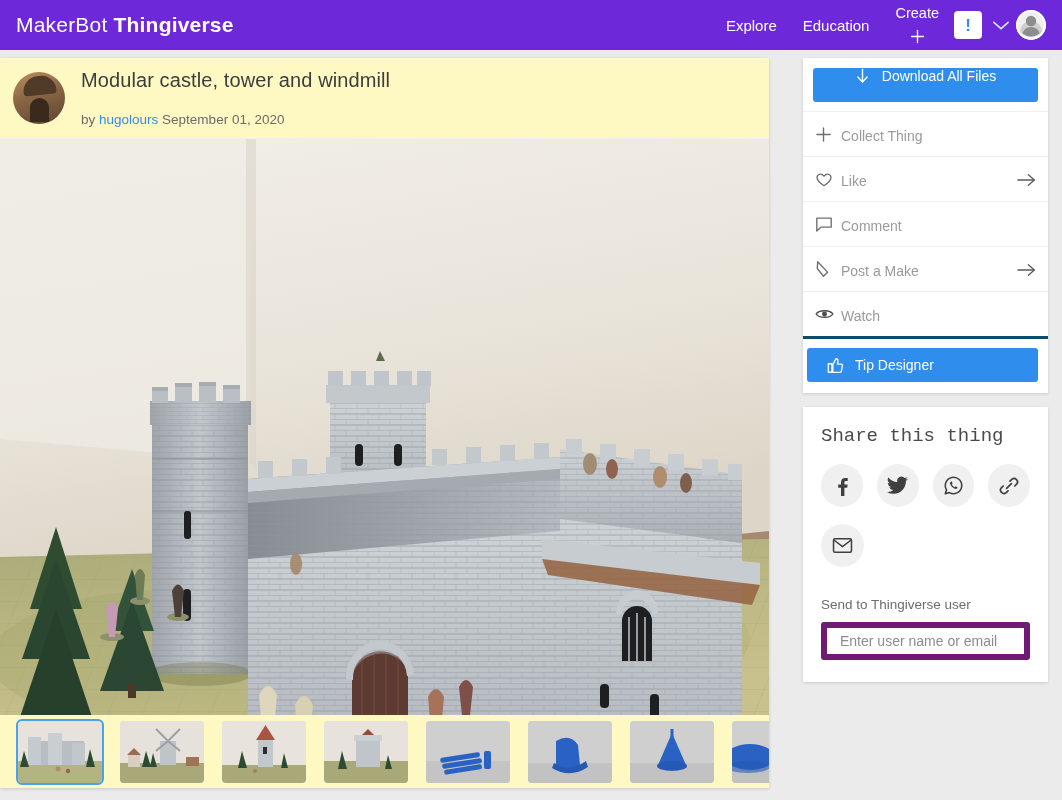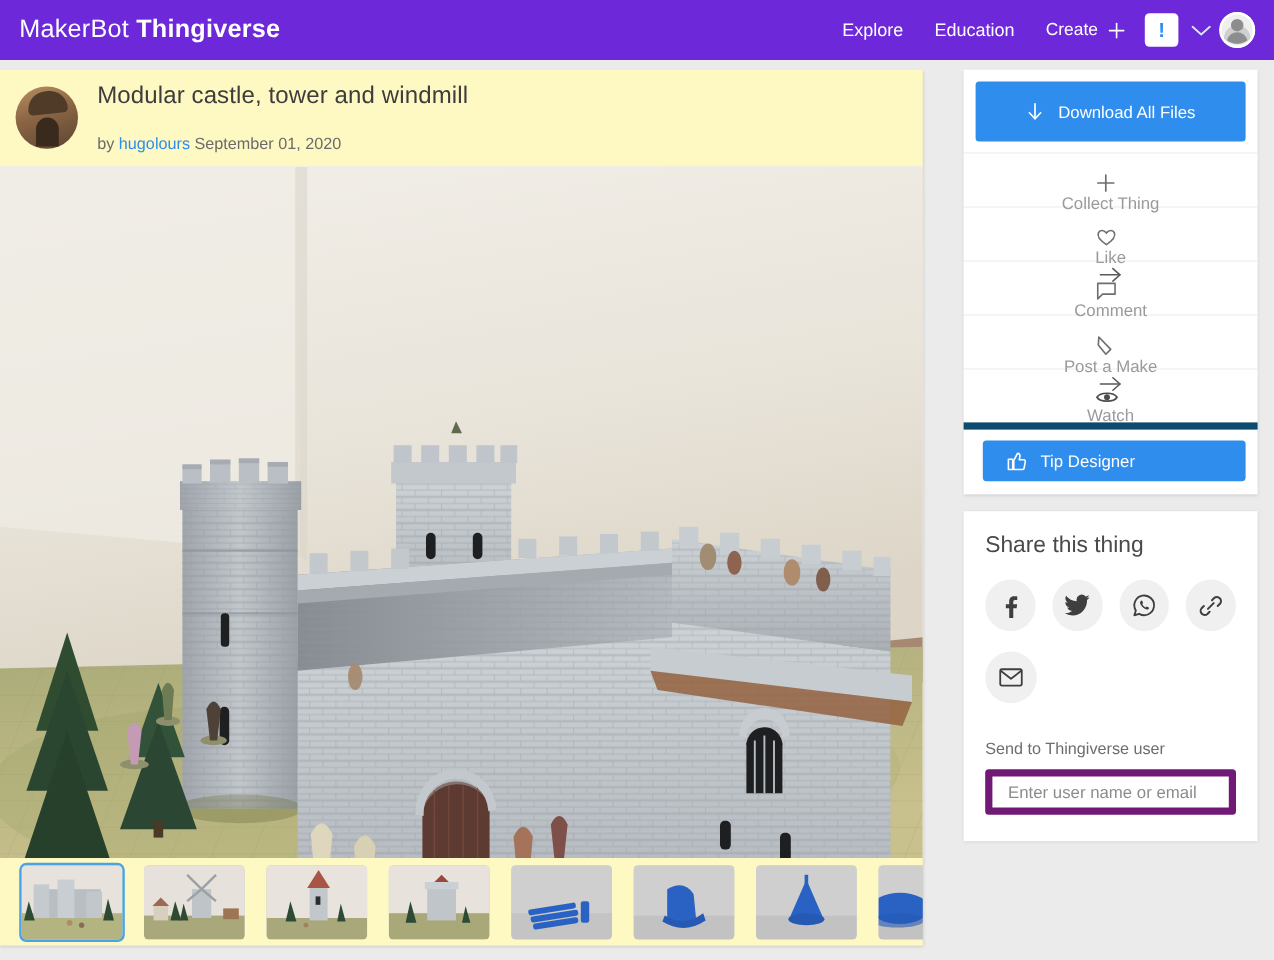--- a/index.html
+++ b/index.html
@@ -39,21 +39,21 @@
     color: #e3eefb; font-size: 14.5px;
   }
 
   .nav { position: absolute; right: 12px; top: 0; height: 50px;
          display: flex; align-items: center; gap: 0; }
   .nav-link {
     color: #fff; font-size: 15px;
     padding: 0 13px; cursor: pointer; white-space: nowrap;
   }
   .nav-create { display: flex; align-items: center; gap: 7px; padding: 0 9px 0 13px;
-                color:#fff; font-size:14.5px; cursor:pointer; }
+                color:#fff; font-size:14.5px; cursor:pointer;flex-direction:column; }
   .alert-btn {
     width: 28px; height: 28px; background: #fff;
     border-radius: 4px; margin: 0 10px 0 6px;
     display: flex; align-items: center; justify-content: center;
     color: #2e8ded; font-size: 17px; font-weight: bold;
     cursor: pointer; line-height: 1;
   }
   .chev { margin-right: 6px; cursor: pointer; display:flex; }
   .avatar-top {
     width: 30px; height: 30px; border-radius: 50%;
@@ -113,41 +113,41 @@
   }
   .thumb.sel { outline: 2px solid #4aa3e8; outline-offset: 0px; border-radius:4px; }
 
   
   .side { position: absolute; left: 803px; top: 58px; width: 245px; }
   .side-card {
     background: #fff; box-shadow: 0 1px 3px rgba(0,0,0,.14);
   }
   .dl-wrap { padding: 10px 10px 9px 10px; }
   .dl-btn {
-    height: 50px; background: #2e8ded; border-radius: 3px;
-    display: flex; align-items: center; justify-content: center; gap: 12px;
+    height: 34px; background: #2e8ded; border-radius: 3px;
+    display: flex; align-items: flex-start; justify-content: center; gap: 12px;
     color: #fff; font-size: 14px; cursor: pointer;
   }
   .act {
     height: 45px; border-top: 1px solid #efefef;
-    display: flex; align-items: center; padding: 16px 12px;
-    cursor: pointer; color: #9a9a9a; font-size: 14px; flex-direction: column;
+    display: flex; padding: 16px 12px;
+    cursor: pointer; color: #9a9a9a; font-size: 14px;
   }
   .act .ic { width: 26px; flex: none; display: flex; align-items: center; color: #707070; }
   .act .lbl { flex: 1; }
   .act .arrow { color: #5a5a5a; display: flex; }
-  .tip-wrap { padding: 9px 10px 11px 16px; border-top: 6px solid #0c4a6e; }
+  .tip-wrap { padding: 9px 10px 11px 4px; border-top: 3px solid #0c4a6e; }
   .tip-btn {
     height: 34px; background: #2e8ded; border-radius: 3px;
     display: flex; align-items: center; gap: 11px; padding-left: 20px;
     color: #fff; font-size: 14px; cursor: pointer;
   }
 
   .share-card { margin-top: 14px; padding: 18px 18px 22px 18px; }
-  .share-title { font-size: 19px; color: #4a4a4a; font-weight: normal; }
+  .share-title { font-size: 19px; color: #4a4a4a; font-weight: normal; font-family: Liberation Mono, monospace; }
   .social-row { display: flex; gap: 14px; margin-top: 17px; }
   .soc {
     width: 43px; height: 43px; border-radius: 50%;
     background: #f0f0f0; display: flex; align-items: center; justify-content: center;
     cursor: pointer; color: #4d4d4d;
   }
   .send-label { margin-top: 30px; font-size: 13.5px; color: #6d6d6d; }
   .send-input {
     margin-top: 10px; width: 100%; height: 38px;
     border: 6px solid #701a75; border-radius: 3px;

